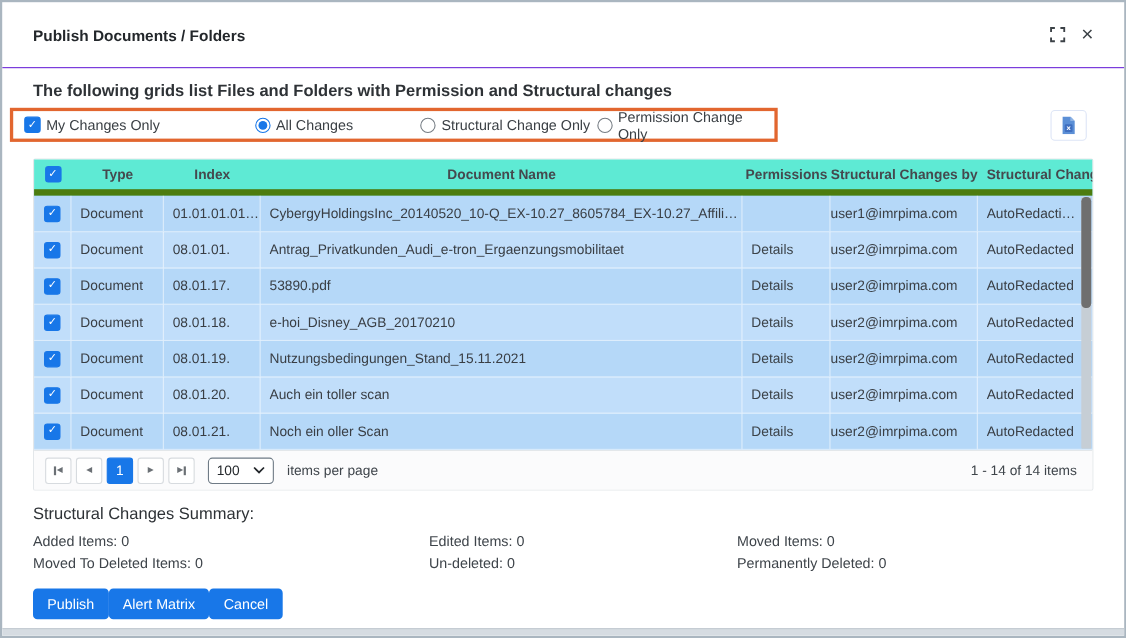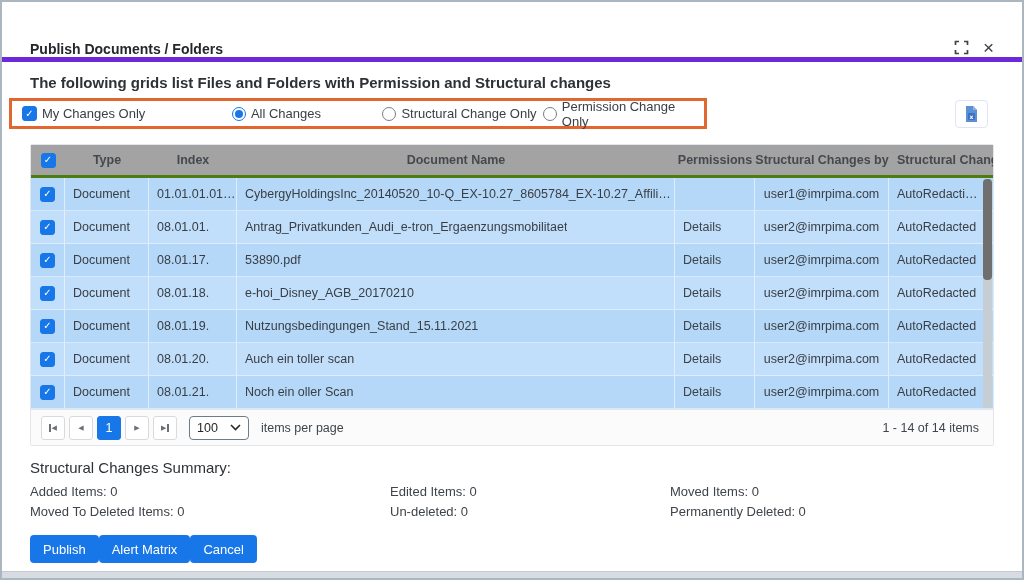--- a/index.html
+++ b/index.html
@@ -7,22 +7,22 @@
   body { font-family:"Liberation Sans","DejaVu Sans",sans-serif; background:#e9edf0; }
 
   .frame {
     position:relative; width:1024px; height:580px;
     background:#fff; border:2px solid #aab6c0; overflow:hidden;
   }
   .page-strip { position:absolute; left:0; right:0; bottom:0; height:7px;
     background:#d6dce2; border-top:1px solid #c3cad1; }
 
   
-  .hdr { height:60px; display:flex; align-items:flex-end; padding:0 28px;
-    border-bottom:5px solid #6d28d9; }
+  .hdr { height:60px; display:flex; align-items:center; padding:0 28px;
+    border-bottom:1px solid #6d28d9; }
   .hdr-title { font-size:14px; font-weight:bold; color:#23272b; }
   .hdr-icons { margin-left:auto; display:flex; align-items:center; gap:14px; }
   .icon-btn { background:none; border:none; cursor:pointer; display:flex; align-items:center; color:#3c4247; }
   .close-x { font-size:19px; line-height:1; color:#3c4247; }
 
   
   .bdy { padding:12px 28px 0 28px; position:relative; }
   .subtitle { font-size:15px; font-weight:bold; color:#2e3236; margin-bottom:7px; }
 
   
@@ -41,32 +41,32 @@
   .radio.on::after { content:""; width:8px; height:8px; border-radius:50%; background:#1877e8; }
 
   .export-btn { position:absolute; right:6px; top:2px; width:33px; height:28px;
     border:1px solid #dde5f6; border-radius:4px; background:#fff; cursor:pointer;
     display:flex; align-items:center; justify-content:center; }
 
   
   .grid { margin-top:10px; border:1px solid #e3e7ea; border-radius:2px;
     --cols:34px 84px 88px 438px 80px 134px 1fr; font-size:12.5px; }
   .trow { display:grid; grid-template-columns:var(--cols); align-items:stretch; }
-  .ghead { height:33px; background:#a3a3a3; border-bottom:3px solid #4d7c0f; }
+  .ghead { height:33px; background:#5eead4; border-bottom:6px solid #4d7c0f; }
   .hc { display:flex; align-items:center; justify-content:center; font-weight:bold;
     color:#45494e; font-size:12.5px; white-space:nowrap; overflow:hidden; }
   .hc.left { justify-content:flex-start; padding-left:8px; }
   .gbody { position:relative; }
   .drow { height:33px; }
   .drow.odd  { background:#b5d8f8; }
   .drow.even { background:#c1defa; }
   .dc { display:flex; align-items:center; padding-left:8px; color:#393e44;
     border-right:1px solid rgba(255,255,255,.55); border-bottom:1px solid rgba(255,255,255,.45);
     white-space:nowrap; overflow:hidden; text-overflow:ellipsis; }
-  .dc.center { justify-content:center; padding-left:0; }
+  .dc.center { justify-content:flex-start; padding-left:0; }
   .dc.last { border-right:none; padding-right:12px; }
   .dc.ck { justify-content:center; padding-left:0; }
   .dc span { overflow:hidden; text-overflow:ellipsis; white-space:nowrap; }
   .details-link { color:#3c4349; cursor:pointer; }
 
   .vscroll { position:absolute; top:1px; right:1px; bottom:1px; width:9px; background:#c6ced5; border-radius:1px; }
   .vscroll .thumb { position:absolute; top:0; left:0; right:0; height:44%; background:#6f6f6f; border-radius:4px; }
 
   
   .pager { height:36px; display:flex; align-items:center; background:#fbfbfc;

